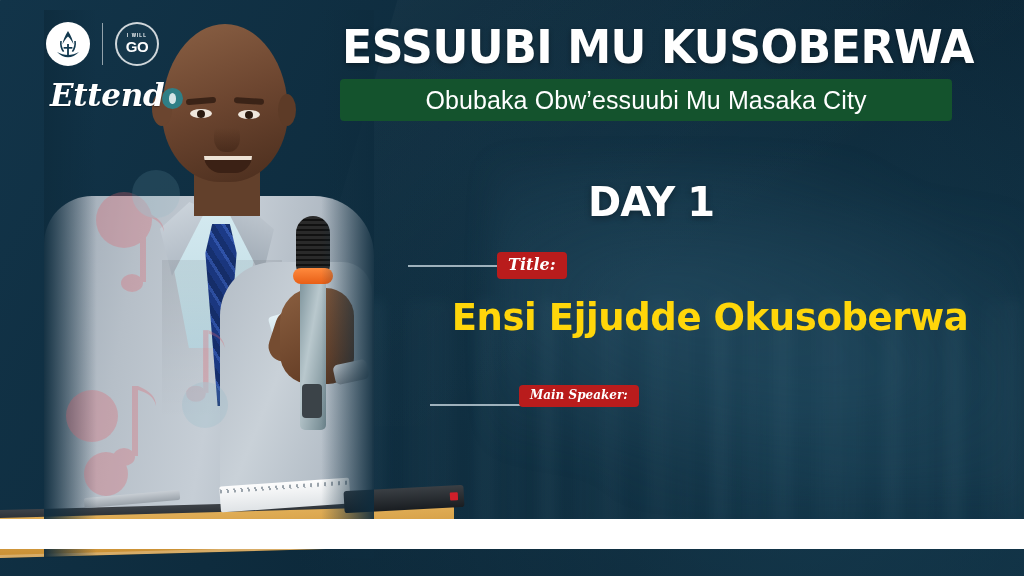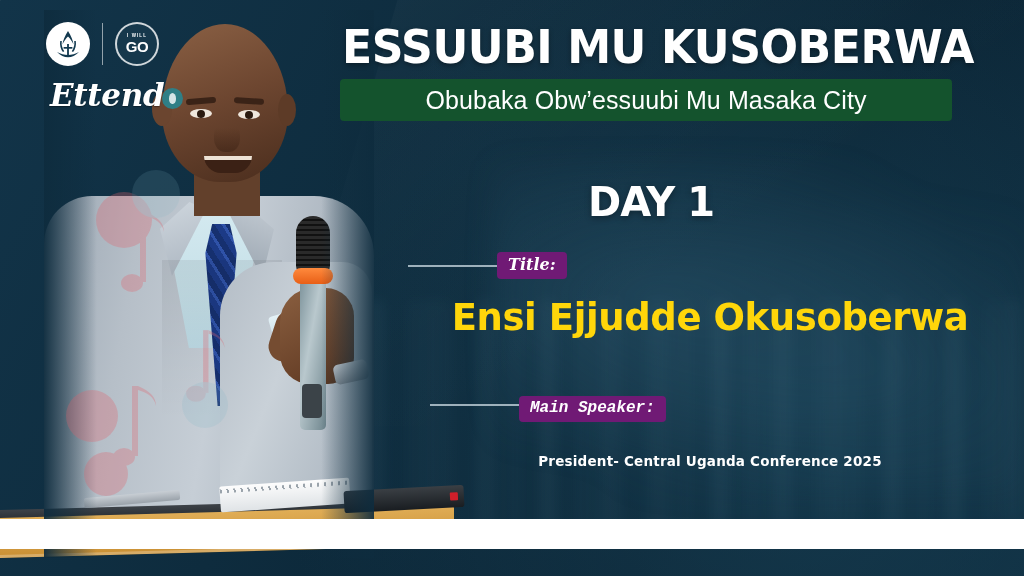--- a/index.html
+++ b/index.html
@@ -210,28 +210,28 @@
     text-shadow:0 2px 6px rgba(0,0,0,.35);
     margin-top:35px;
   }
 
   
   .lead-line{position:absolute;height:2px;background:rgba(205,220,228,.75);}
   .lead-title{left:408px;top:265px;width:90px;}
   .lead-spk{left:430px;top:404px;width:92px;}
 
   .badge{
-    position:absolute;background:#701a75;border-radius:4px;
+    position:absolute;background:#b91c1c;border-radius:4px;
     display:flex;align-items:center;justify-content:center;
     padding:3px 11px 5px;
     font-family:"DejaVu Serif",serif;font-style:italic;font-weight:700;
     color:#ffffff;white-space:nowrap;
   }
   .badge-title{left:497px;top:252px;font-size:16px;}
-  .badge-spk{left:519px;top:396px;font-size:16px;font-family:Liberation Mono, monospace;}
+  .badge-spk{left:519px;top:385px;font-size:12px;}
 
   .title-text{
     position:absolute;left:430px;top:284px;width:560px;text-align:center;
     font-family:"DejaVu Sans",sans-serif;font-weight:700;font-size:37px;
     color:#ffd60a;letter-spacing:-.4px;white-space:nowrap;margin-top:12px;
   }
 
   .spk-name{
     position:absolute;left:430px;top:414px;width:560px;text-align:center;
     font-family:"DejaVu Sans",sans-serif;font-weight:700;font-size:36px;
@@ -365,17 +365,16 @@
   </div>
 
   <div class="day">DAY 1</div>
 
   <div class="lead-line lead-title"></div>
   <div class="badge badge-title">Title:</div>
   <div class="title-text">Ensi Ejjudde Okusoberwa</div>
 
   <div class="lead-line lead-spk"></div>
   <div class="badge badge-spk">Main Speaker:</div>
-  <div class="spk-role">President- Central Uganda Conference 2025</div>
 
   <div class="footer-bar"></div>
 
 </div>
 
 </body></html>

